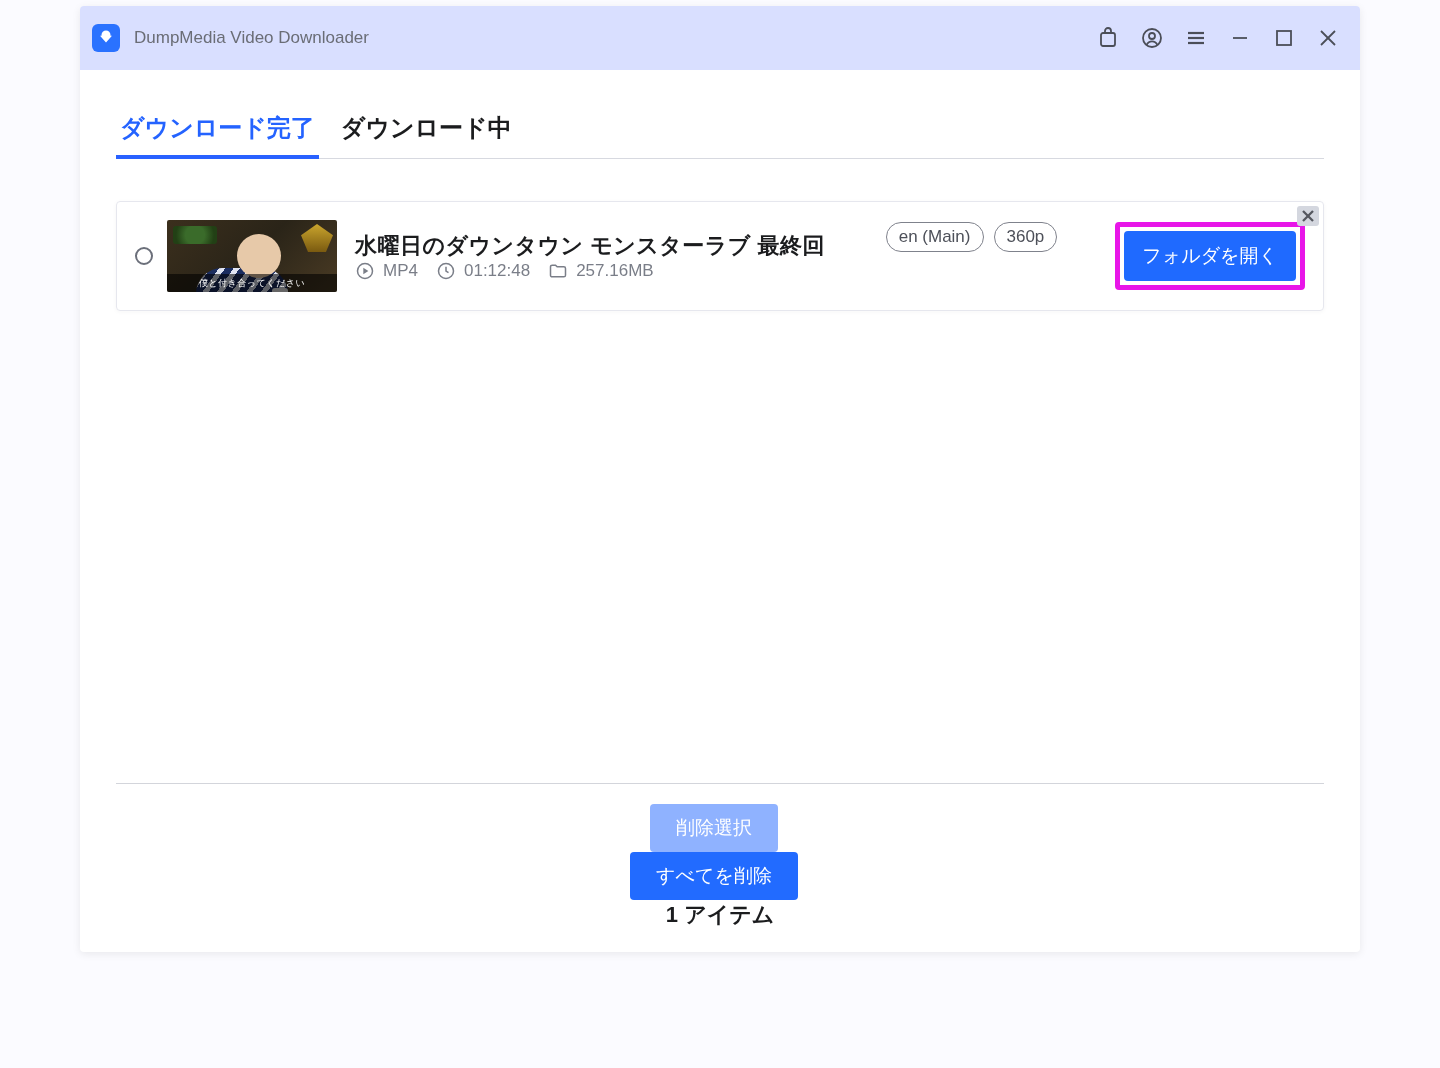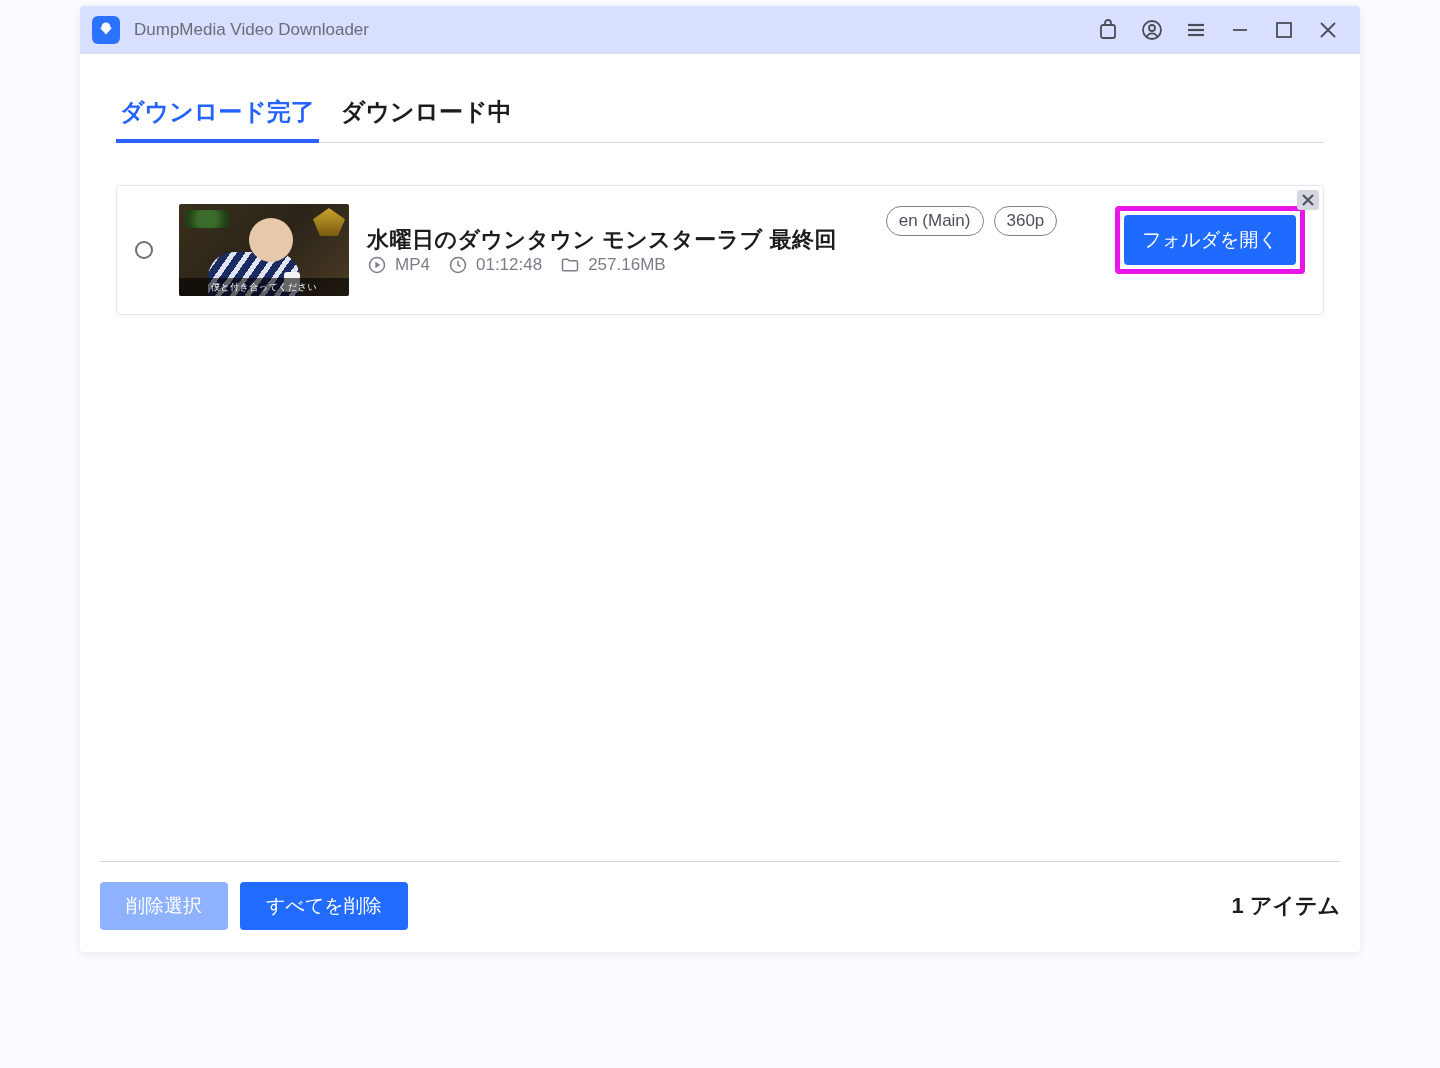--- a/index.html
+++ b/index.html
@@ -15,21 +15,21 @@
     height: 946px;
     margin: 6px auto 0;
     background: #fff;
     border-radius: 4px;
     box-shadow: 0 2px 8px rgba(0,0,0,.08);
     display: flex;
     flex-direction: column;
   }
   
   .titlebar {
-    height: 48px;
+    height: 64px;
     background: #d9dfff;
     display: flex;
     align-items: center;
     padding: 0 10px 0 12px;
     border-radius: 4px 4px 0 0;
   }
   .app-logo {
     width: 28px; height: 28px;
     background: #2a72ff;
     border-radius: 6px;
@@ -80,27 +80,26 @@
   }
   .item-radio {
     width: 18px; height: 18px;
     border: 2px solid #6b6f7a;
     border-radius: 50%;
     margin: 0 14px 0 6px;
     flex-shrink: 0;
     cursor: pointer;
   }
   .thumb {
-    width: 170px; height: 92px;
+    width: 170px; height: 72px;
     background: linear-gradient(135deg,#3b2f1d 0%,#2a2418 50%,#4a3b24 100%);
     border-radius: 2px;
     position: relative;
     flex-shrink: 0;
     overflow: hidden;
-    margin-left: 12px;
   }
   .thumb::before {
     content:"";
     position:absolute; top:6px; left:6px; width:44px; height:18px;
     background: radial-gradient(circle,#3a6b2a 40%,#224015 80%);
     border-radius: 3px;
   }
   .thumb::after {
     content:"";
     position:absolute; top:4px; right:4px; width:32px; height:28px;
@@ -166,24 +165,25 @@
     width: 22px; height: 20px;
     background: #d4d7df;
     border-radius: 3px;
     display:flex;align-items:center;justify-content:center;
     cursor:pointer;
   }
   .item-close svg { width:12px;height:12px;stroke:#55575f;stroke-width:2.3;fill:none;}
   
   .footer {
     border-top: 1px solid #d3d5db;
-    margin: 0 20px;
+    margin: 0 36px;
     padding: 20px 0 22px 0;
     display: flex;
     align-items: center;
+    flex-direction: column;
   }
   .footer-btn {
     border: none;
     color: #fff;
     font-size: 19px;
     padding: 11px 26px;
     border-radius: 4px;
     cursor: pointer;
     margin-right: 12px;
   }

